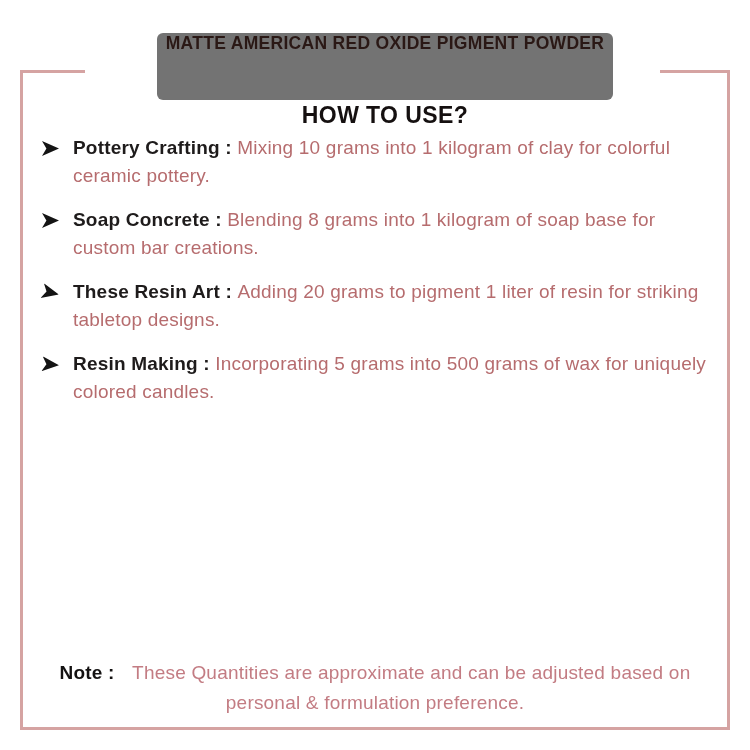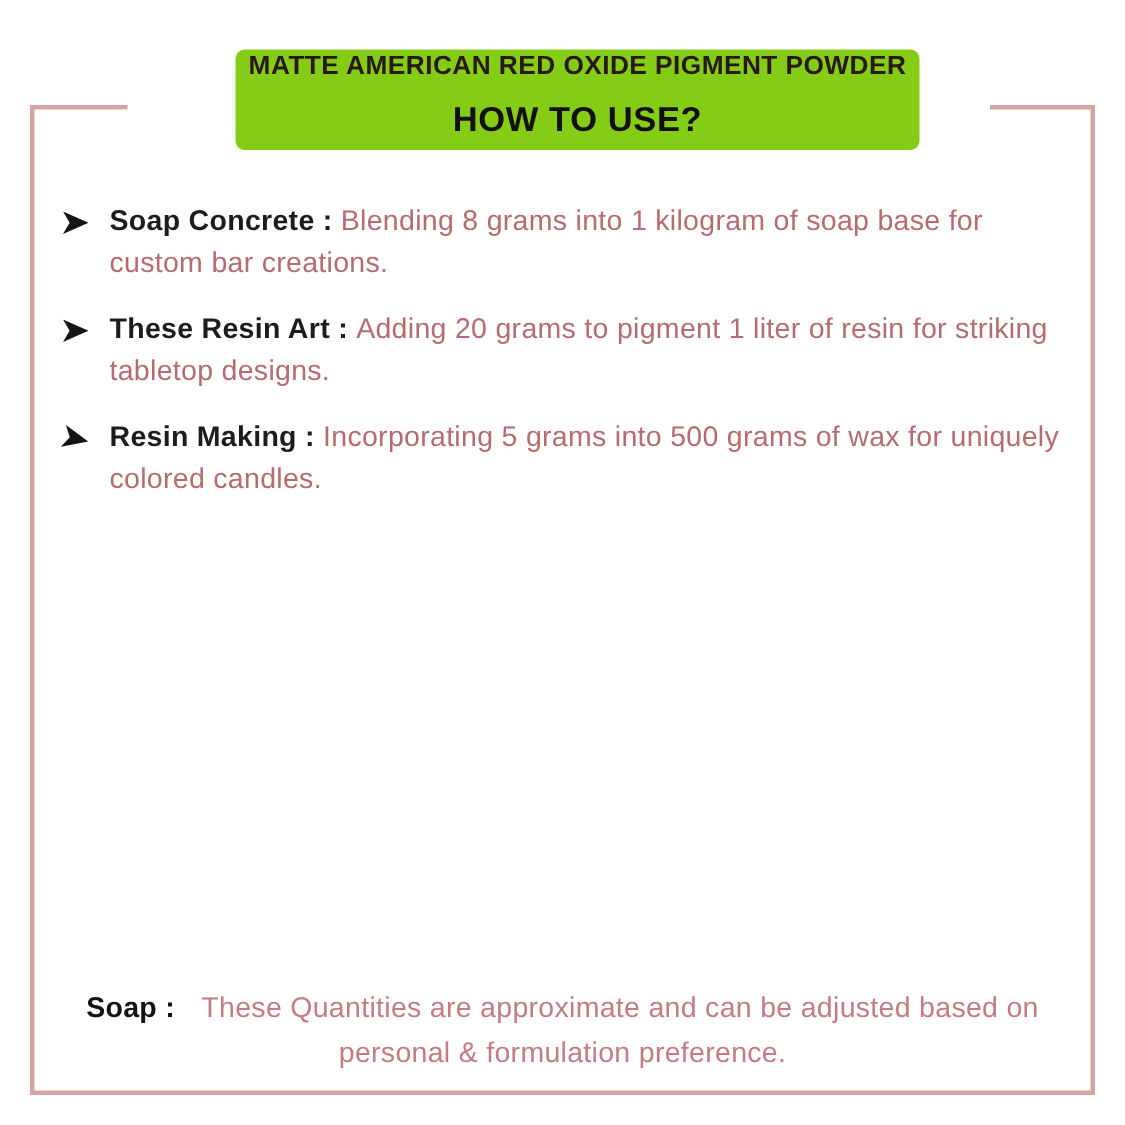--- a/index.html
+++ b/index.html
@@ -21,25 +21,26 @@
 
   
   .banner-wrap {
     position:absolute;
     left:85px; top:33px;
     background:#ffffff;
     padding:0 47px 0 72px;
   }
   .banner {
     width:456px; height:67px;
-    background:#84cc16;
+    background:#737373;
     border-radius:6px;
     display:flex; flex-direction:column;
     align-items:center; justify-content:flex-start;
     text-align:center;
+    gap:36px;
   }
   .banner-title {
     font-size:17.5px; font-weight:700;
     letter-spacing:0.3px;
     color:#2a1815;
     white-space:nowrap;
   }
   .banner-subtitle {
     font-size:23px; font-weight:700;
     letter-spacing:0.4px;
@@ -104,35 +105,39 @@
   <div class="banner-wrap">
     <div class="banner">
       <div class="banner-title">MATTE AMERICAN RED OXIDE PIGMENT POWDER</div>
       <div class="banner-subtitle">HOW TO USE?</div>
     </div>
   </div>
 
   <div class="list">
 
 
+  <div class="item">
+    <span class="bullet"></span>
+    <p class="item-text"><span class="item-label">Pottery Crafting : </span><span class="item-desc">Mixing 10 grams into 1 kilogram of clay for colorful ceramic pottery.</span></p>
+  </div>
 
   <div class="item">
     <span class="bullet"></span>
     <p class="item-text"><span class="item-label">Soap Concrete : </span><span class="item-desc">Blending 8 grams into 1 kilogram of soap base for custom bar creations.</span></p>
   </div>
 
   <div class="item">
     <span class="bullet"></span>
     <p class="item-text"><span class="item-label">These Resin Art : </span><span class="item-desc">Adding 20 grams to pigment 1 liter of resin for striking tabletop designs.</span></p>
   </div>
 
 
   <div class="item">
     <span class="bullet"></span>
     <p class="item-text"><span class="item-label">Resin Making : </span><span class="item-desc">Incorporating 5 grams into 500 grams of wax for uniquely colored candles.</span></p>
   </div>
 </div>
 
   <div class="note">
-    <span class="note-label">Soap : </span><span class="note-text">These Quantities are approximate and can be adjusted based on personal  &amp; formulation preference.</span>
+    <span class="note-label">Note : </span><span class="note-text">These Quantities are approximate and can be adjusted based on personal  &amp; formulation preference.</span>
   </div>
 
 </div>
 
 </body></html>

